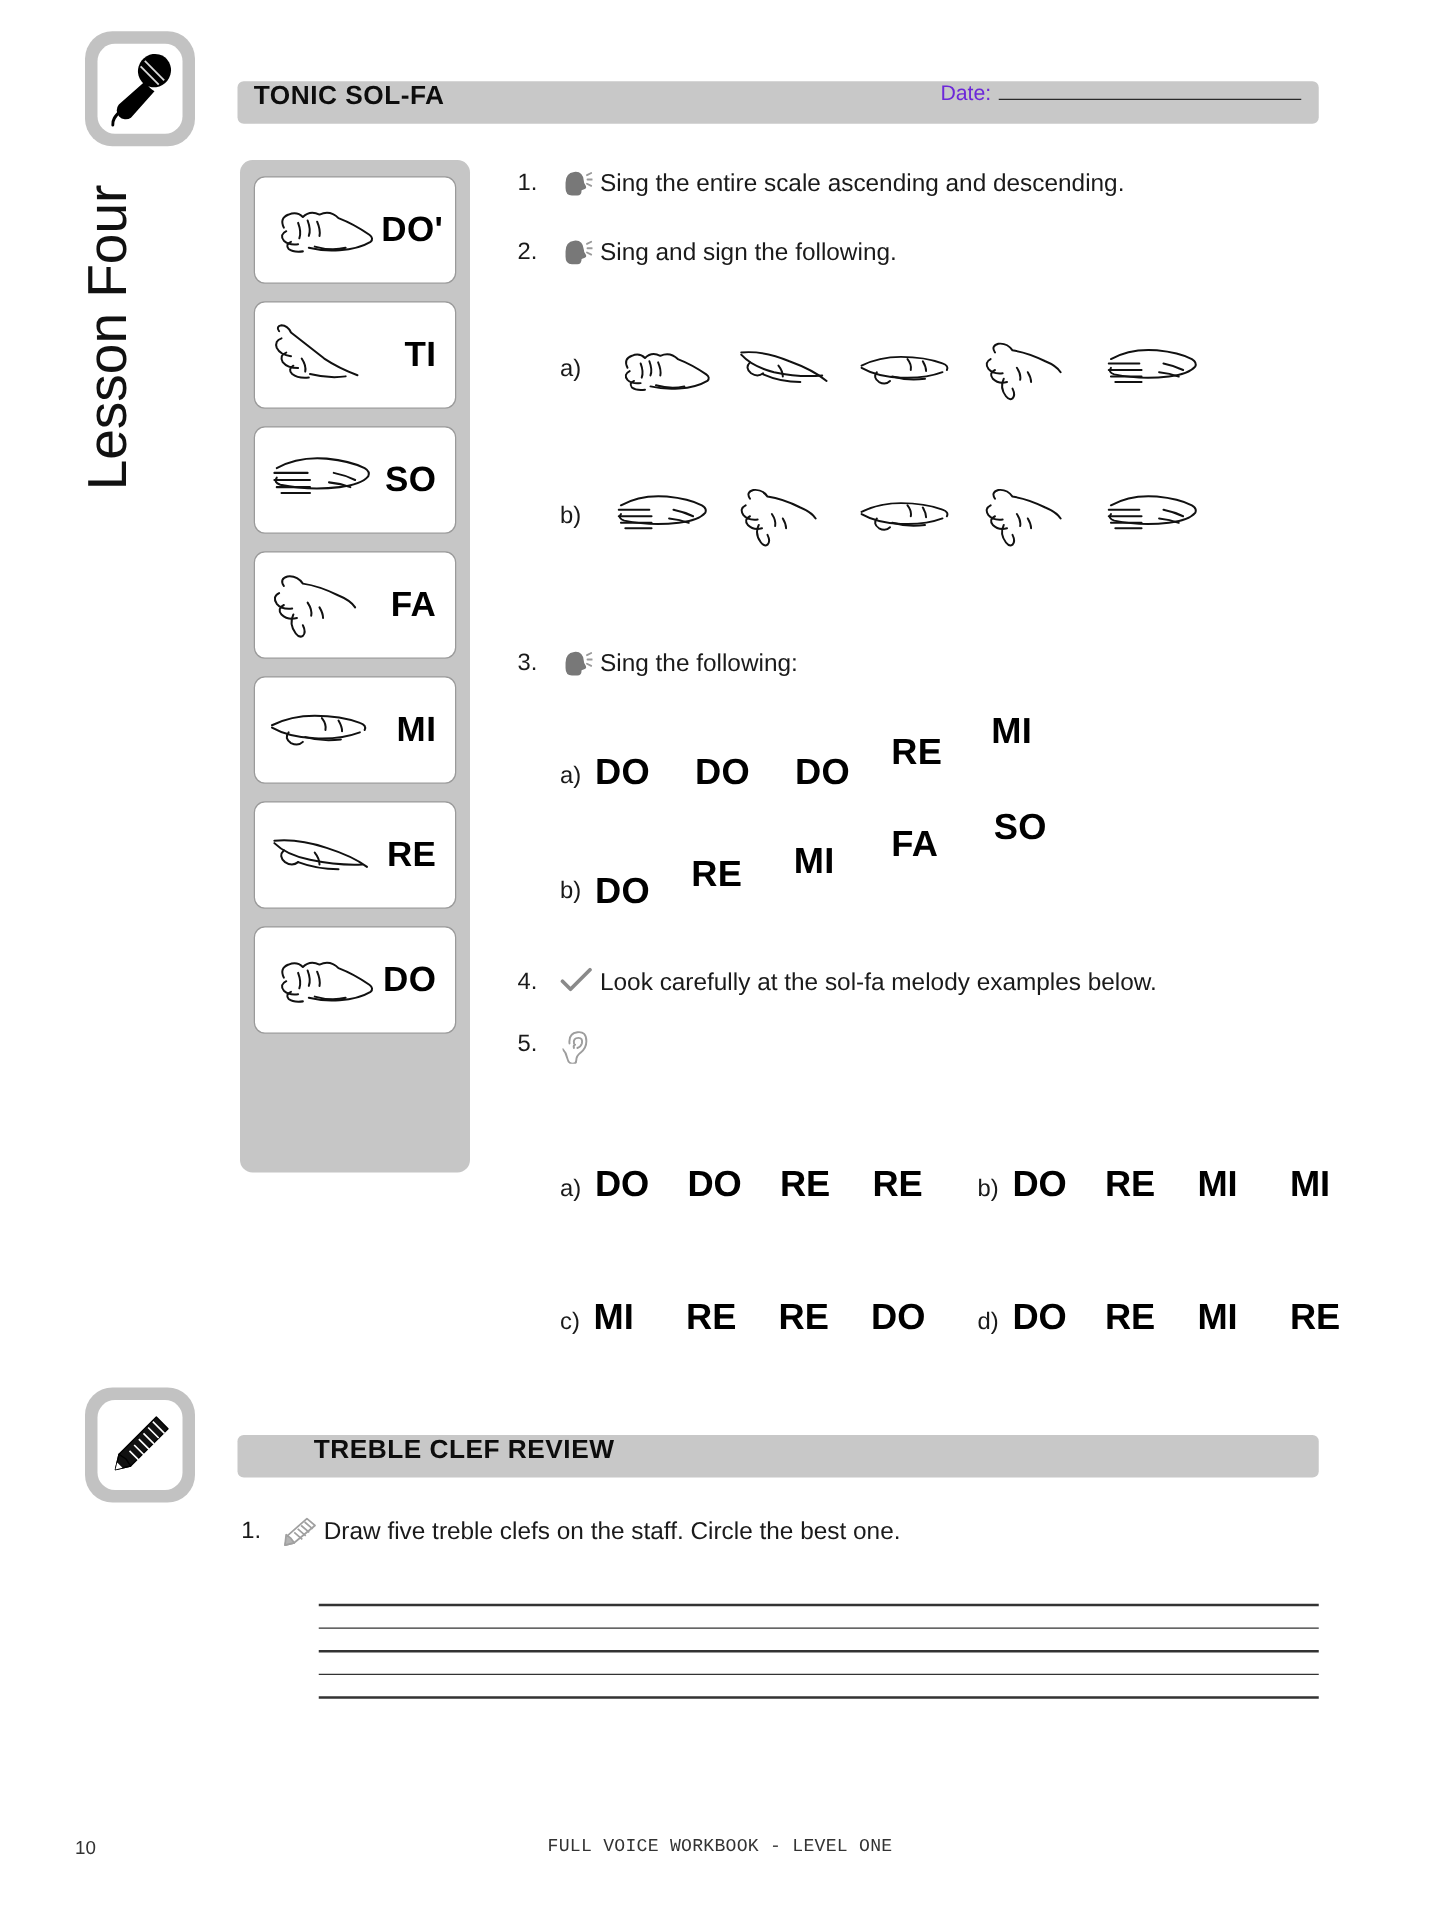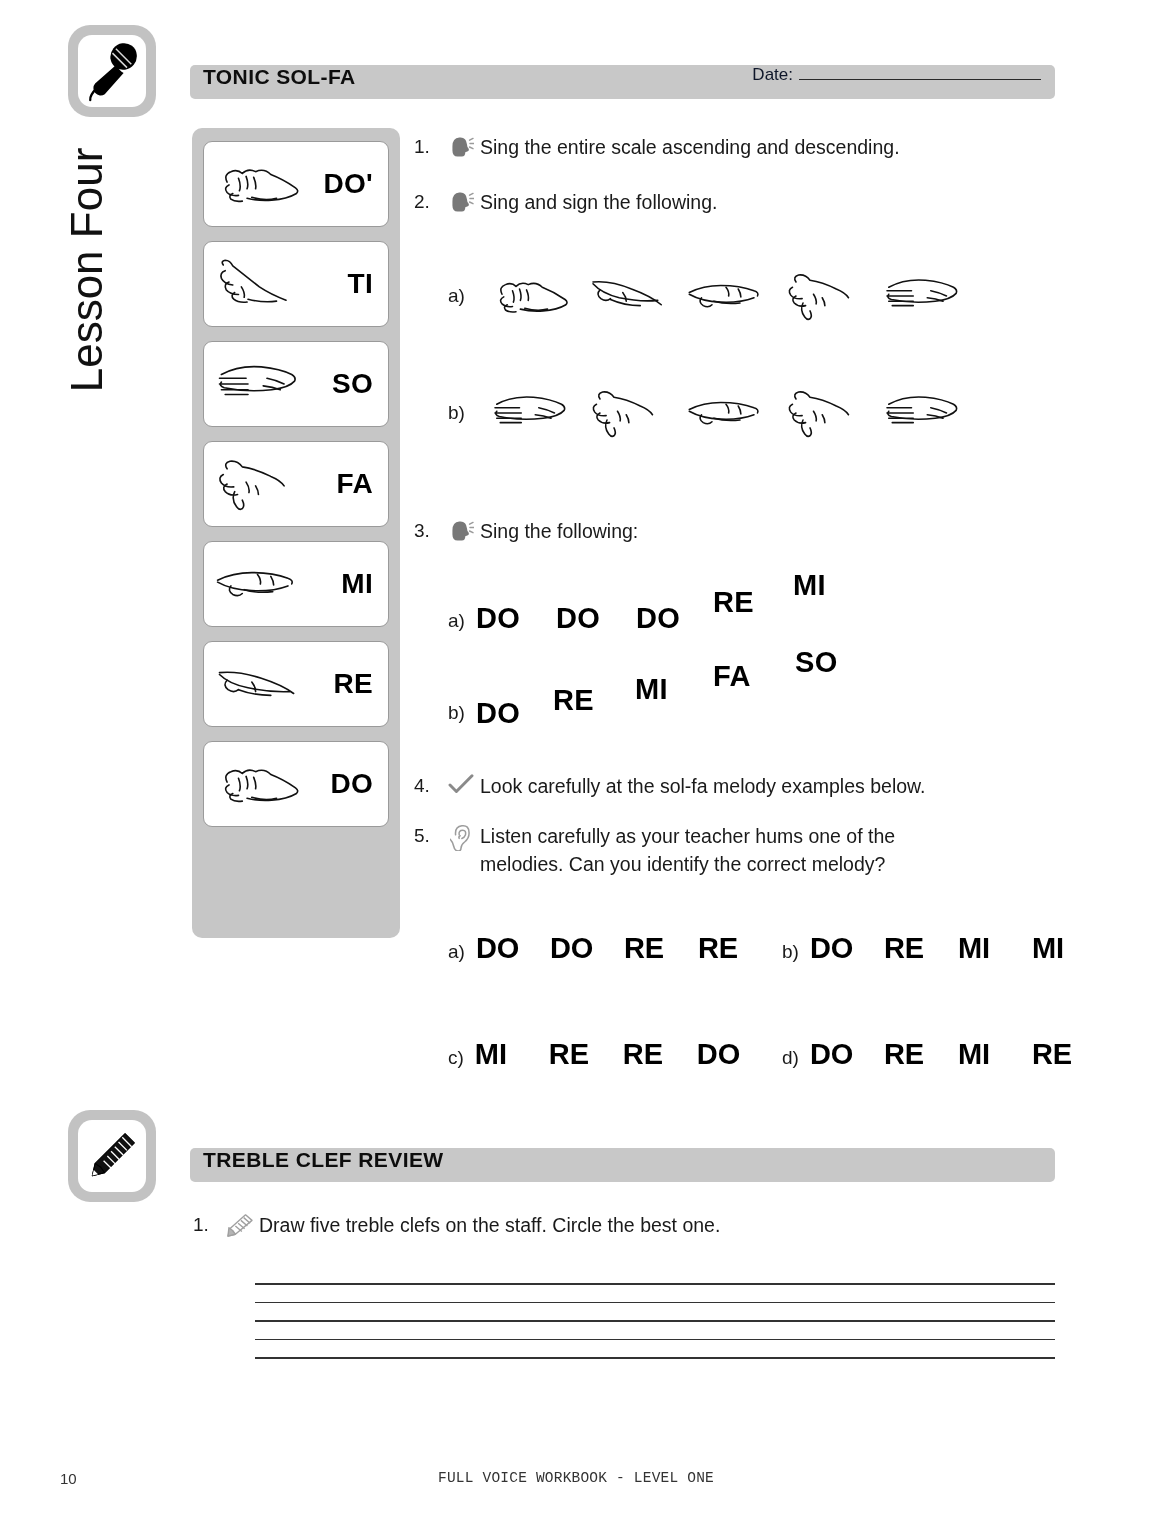--- a/index.html
+++ b/index.html
@@ -58,35 +58,35 @@
     letter-spacing:0.4px;
     padding-left:13px;
     color:#0d0d0d;
   }
   .secbar .dateblk {
     position:absolute;
     right:14px;
     display:flex;
     align-items:baseline;
     font-size:17px;
-    color:#0f172a;
+    color:#6d28d9;
   }
   .secbar .dateblk .line {
     display:inline-block;
     width:242px;
     border-bottom:1.5px solid #2a2a2a;
     margin-left:6px;
     height:15px;
   }
 
   
   .ladder {
     position:absolute;
     left:192px; top:128px;
-    width:208px; height:810px;
+    width:184px; height:810px;
     background:#c6c6c6;
     border-radius:10px;
     padding:13px 11px;
   }
   .lad-card {
     width:100%; height:86px;
     background:#ffffff;
     border:1.5px solid #9a9a9a;
     border-radius:9px;
     margin-bottom:14px;
@@ -498,21 +498,20 @@
 
 <div class="item" style="left:414px; top:823px; width:530px;">
   <span class="num">5.</span>
   <span class="ico">
     <svg viewBox="0 0 24 30" width="22" height="27" fill="none" stroke="#9d9d9d" stroke-width="1.7" stroke-linejoin="round" stroke-linecap="round">
       <path d="M6 12 q-1 -9 7 -10 q8 -1 8 8 q0 6 -5 10 q-4 3 -4 7 q0 3 -3 3 q-4 0 -5 -5 q-1 -5 -4 -8"></path>
       <path d="M10 12 q-1 -5 4 -5 q4 0 3 5 q-1 3 -4 4"></path>
       <path d="M11 13 q-2 1 -1 3"></path>
     </svg>
   </span>
-  <span class="txt">Listen carefully as your teacher hums one of the melodies. Can you identify the correct melody?</span>
 </div>
 
 <div class="mc" style="left:448px; top:932px;">
   <span class="lbl">a)</span>
   <span class="sy">DO</span>
   <span class="sy">DO</span>
   <span class="sy">RE</span>
   <span class="sy">RE</span>
 </div>
 
@@ -553,21 +552,21 @@
           <path d="M37 15 l9 9"></path>
           <path d="M33 20 l9 9"></path>
         <path d="M29 25 l9 9"></path>
           <path d="M25 30 l9 9"></path>
           <path d="M21 35 l9 9"></path>
       </g>
     </svg>
   </div>
 </div>
 
-<div class="secbar" style="left:190px; top:1148px; width:865px;">
+<div class="secbar" style="left:190px; top:1148px; width:865px;padding-left:48px;">
   <span class="title">TREBLE CLEF REVIEW</span>
 </div>
 
 <div class="item" style="left:193px; top:1212px; width:700px;">
   <span class="num">1.</span>
   <span class="ico">
     <svg viewBox="0 0 30 26" width="28" height="24" fill="none" stroke="#a0a0a0" stroke-width="1.5" stroke-linejoin="round">
       <path d="M21 2 l7 6 l-18 15 l-8 2 l2 -8 Z"></path>
       <path d="M2 25 l8 -2 l-3 -4 l-4 -3 Z" fill="#b4b4b4"></path>
       <path d="M19 5 l7 6 M16 8 l7 6 M13 11 l7 6 M10 14 l7 6"></path>

